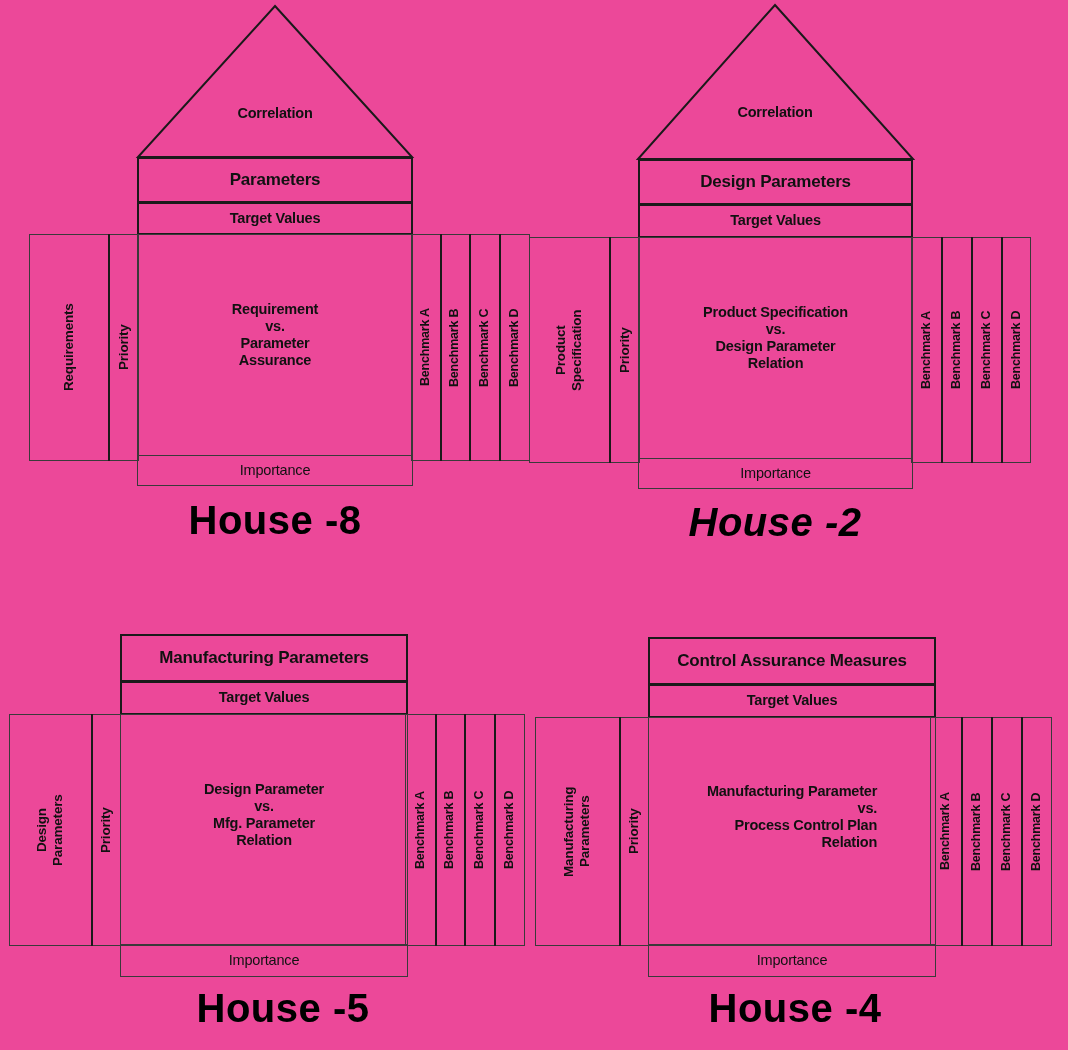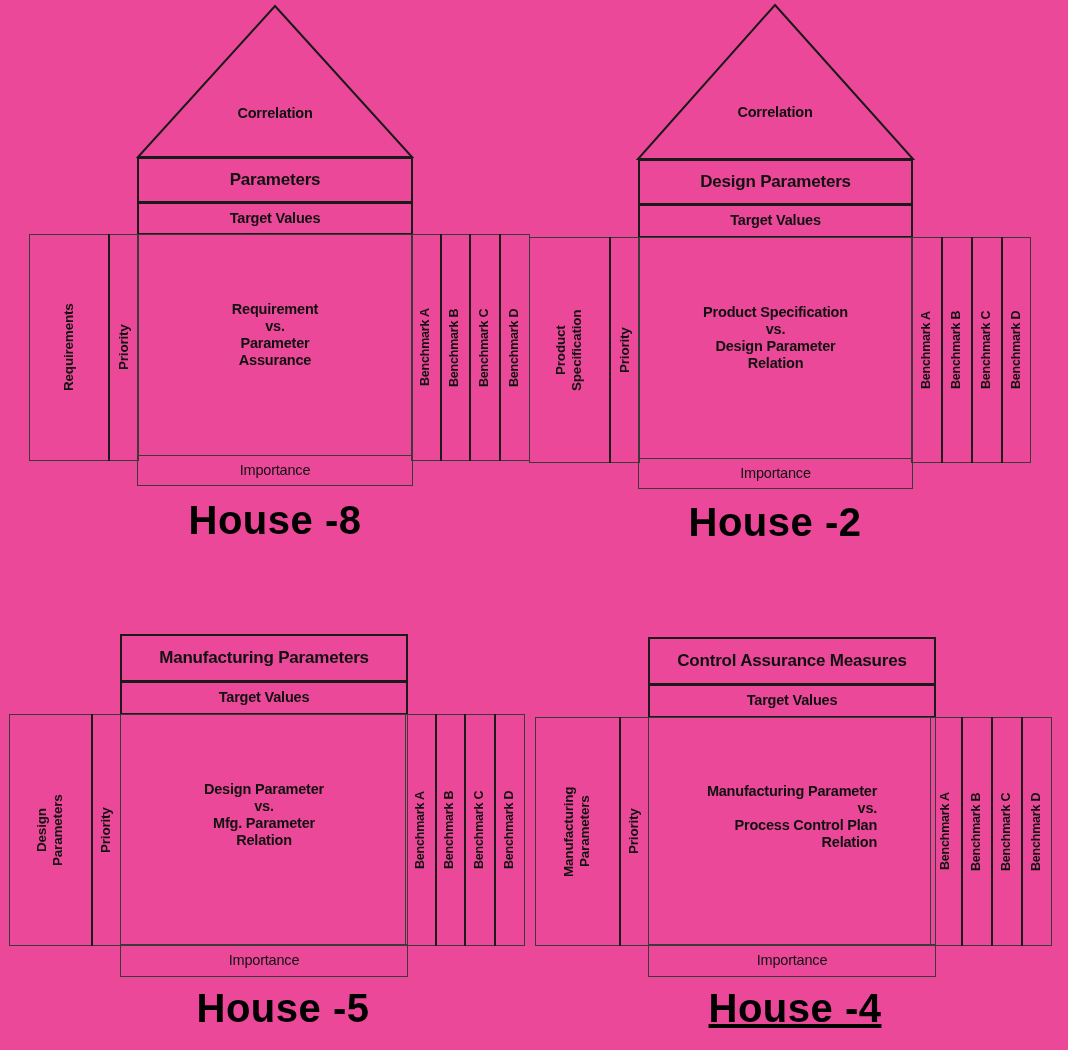--- a/index.html
+++ b/index.html
@@ -153,21 +153,21 @@
     <div class="vline" style="left:971px; top:237px; height:226px;"></div>
     <div class="vline" style="left:1001px; top:237px; height:226px;"></div>
     <div class="lbl vert f12" style="left:911px; top:237px; width:30px; height:226px;">Benchmark A</div>
     <div class="lbl vert f12" style="left:941px; top:237px; width:30px; height:226px;">Benchmark B</div>
     <div class="lbl vert f12" style="left:971px; top:237px; width:30px; height:226px;">Benchmark C</div>
     <div class="lbl vert f12" style="left:1001px; top:237px; width:30px; height:226px;">Benchmark D</div>
 
     <div class="box-thin" style="left:638px; top:458px; width:275px; height:31px;"></div>
     <div class="lbl f14" style="left:638px; top:458px; width:275px; height:31px; font-weight:normal;">Importance</div>
 
-    <div class="house-title" style="left:620px; top:500px; width:310px;">House -2</div>
+    <div class="house-title" style="left:620px; top:500px; width:310px;font-style:italic;">House -2</div>
   </div>
 
   <div>
 
     <div class="box" style="left:120px; top:634px; width:288px; height:48px;"></div>
     <div class="lbl f15" style="left:120px; top:634px; width:288px; height:48px;">Manufacturing Parameters</div>
 
     <div class="box" style="left:120px; top:681px; width:288px; height:34px;"></div>
     <div class="lbl f14" style="left:120px; top:681px; width:288px; height:34px;">Target Values</div>
 
@@ -223,16 +223,16 @@
     <div class="vline" style="left:991px; top:717px; height:229px;"></div>
     <div class="vline" style="left:1021px; top:717px; height:229px;"></div>
     <div class="lbl vert f12" style="left:930px; top:717px; width:31px; height:229px;">Benchmark A</div>
     <div class="lbl vert f12" style="left:961px; top:717px; width:30px; height:229px;">Benchmark B</div>
     <div class="lbl vert f12" style="left:991px; top:717px; width:30px; height:229px;">Benchmark C</div>
     <div class="lbl vert f12" style="left:1021px; top:717px; width:31px; height:229px;">Benchmark D</div>
 
     <div class="box-thin" style="left:648px; top:945px; width:288px; height:32px;"></div>
     <div class="lbl f14" style="left:648px; top:945px; width:288px; height:32px; font-weight:normal;">Importance</div>
 
-    <div class="house-title" style="left:640px; top:986px; width:310px;text-decoration:underline;">House -4</div>
+    <div class="house-title" style="left:640px; top:986px; width:310px;">House -4</div>
   </div>
 
 </div>
 
 </body></html>

